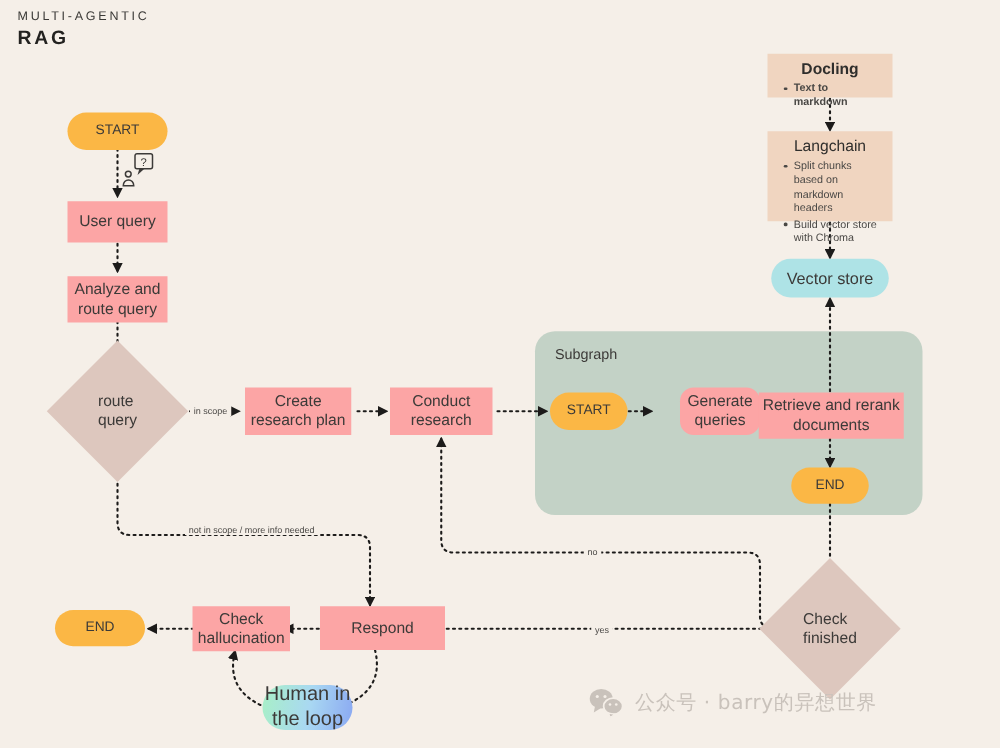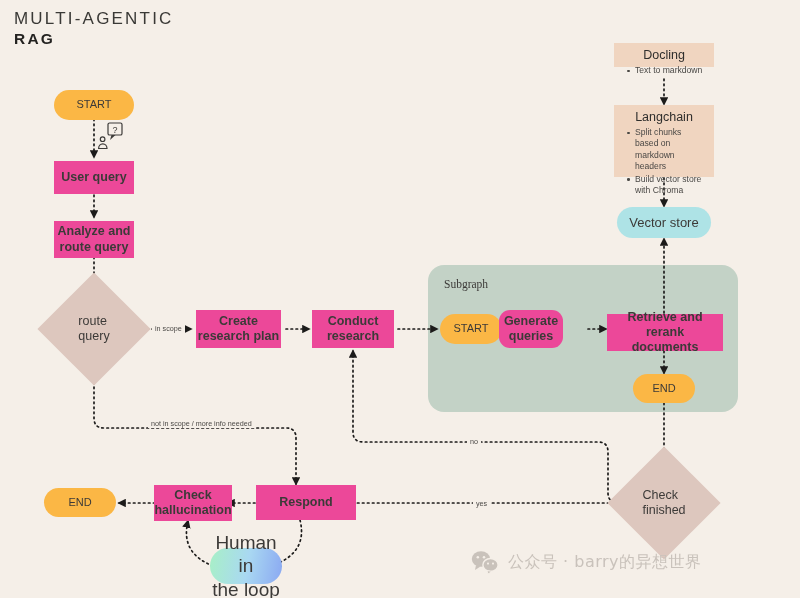--- a/index.html
+++ b/index.html
@@ -21,21 +21,21 @@
     pointer-events: none;
   }
 
   
   .title {
     position: absolute;
     left: 14px; top: 8px;
     line-height: 1.25;
   }
   .title .l1 {
-    font-size: 17px;
+    font-size: 10px;
     letter-spacing: 2.2px;
     color: #3a3936;
     font-weight: 400;
   }
   .title .l2 {
     font-size: 15.5px;
     letter-spacing: 2.2px;
     color: #232220;
     font-weight: 700;
   }
@@ -47,38 +47,37 @@
     display: flex;
     flex-direction: column;
     align-items: center;
     justify-content: center;
     text-align: center;
     font-size: 12.5px;
     line-height: 1.22;
     color: #3c3a38;
   }
   .box {
-    background: #ec4899;
-    font-weight: bold;
+    background: #fca5a5;
   }
   .pill {
     border-radius: 999px;
     background: #fbb745;
     font-size: 11px;
   }
   .pill-blue {
     border-radius: 999px;
     background: #aee3e6;
     font-size: 13px;
     text-align: right;
   }
   .pill-grad {
     border-radius: 999px;
     background: linear-gradient(100deg, #a8f0c6 0%, #a9d8f2 52%, #8aa8f2 100%);
-    font-size: 19px;
+    font-size: 16px;
   }
   .diamond-wrap {
     position: absolute;
     display: flex; align-items: center; justify-content: center;
   }
   .diamond-shape {
     position: absolute; inset: 0;
     background: #ddc7be;
     transform: rotate(45deg);
   }
@@ -93,21 +92,20 @@
   
   .subgraph {
     position: absolute;
     background: #c3d2c6;
     border-radius: 16px;
   }
   .subgraph-title {
     position: absolute;
     font-size: 11.5px;
     color: #3c3a38;
-    font-family: Liberation Serif, serif;
   }
 
   
   .card {
     position: absolute;
     box-sizing: border-box;
     background: #f0d5c0;
     padding: 5px 7px 6px 7px;
   }
   .card-title {
@@ -260,35 +258,35 @@
     <span>research</span>
   </div>
 
   <div class="node box" style="left:196px; top:310px; width:85px; height:38px;">
     <span>Create</span>
     <span>research plan</span>
   </div>
 
   <div class="node pill" style="left:440px; top:314px; width:62px; height:30px;">START</div>
 
-  <div class="node box" style="left:499px; top:310px; width:64px; height:38px;border-radius:11px;">
+  <div class="node box" style="left:544px; top:310px; width:64px; height:38px;border-radius:11px;">
     <span>Generate</span>
     <span>queries</span>
   </div>
 
   <div class="node box" style="left:607px; top:314px; width:116px; height:37px;">
     <span>Retrieve and rerank</span>
     <span>documents</span>
   </div>
 
   <div class="node pill" style="left:633px; top:374px; width:62px; height:29px;">END</div>
 
   <div class="node pill-blue" style="left:617px; top:207px; width:94px; height:31px;">Vector   store</div>
 
-  <div class="card" style="left:614px; top:43px; width:100px; height:24px;">
+  <div class="card" style="left:614px; top:43px; width:100px; height:35px;font-weight:bold;">
     <div class="card-title">Docling</div>
     <ul>
       <li>Text to markdown</li>
     </ul>
   </div>
 
   <div class="card" style="left:614px; top:105px; width:100px; height:72px;">
     <div class="card-title">Langchain</div>
     <ul>
       <li>Split chunks based on markdown headers</li>

